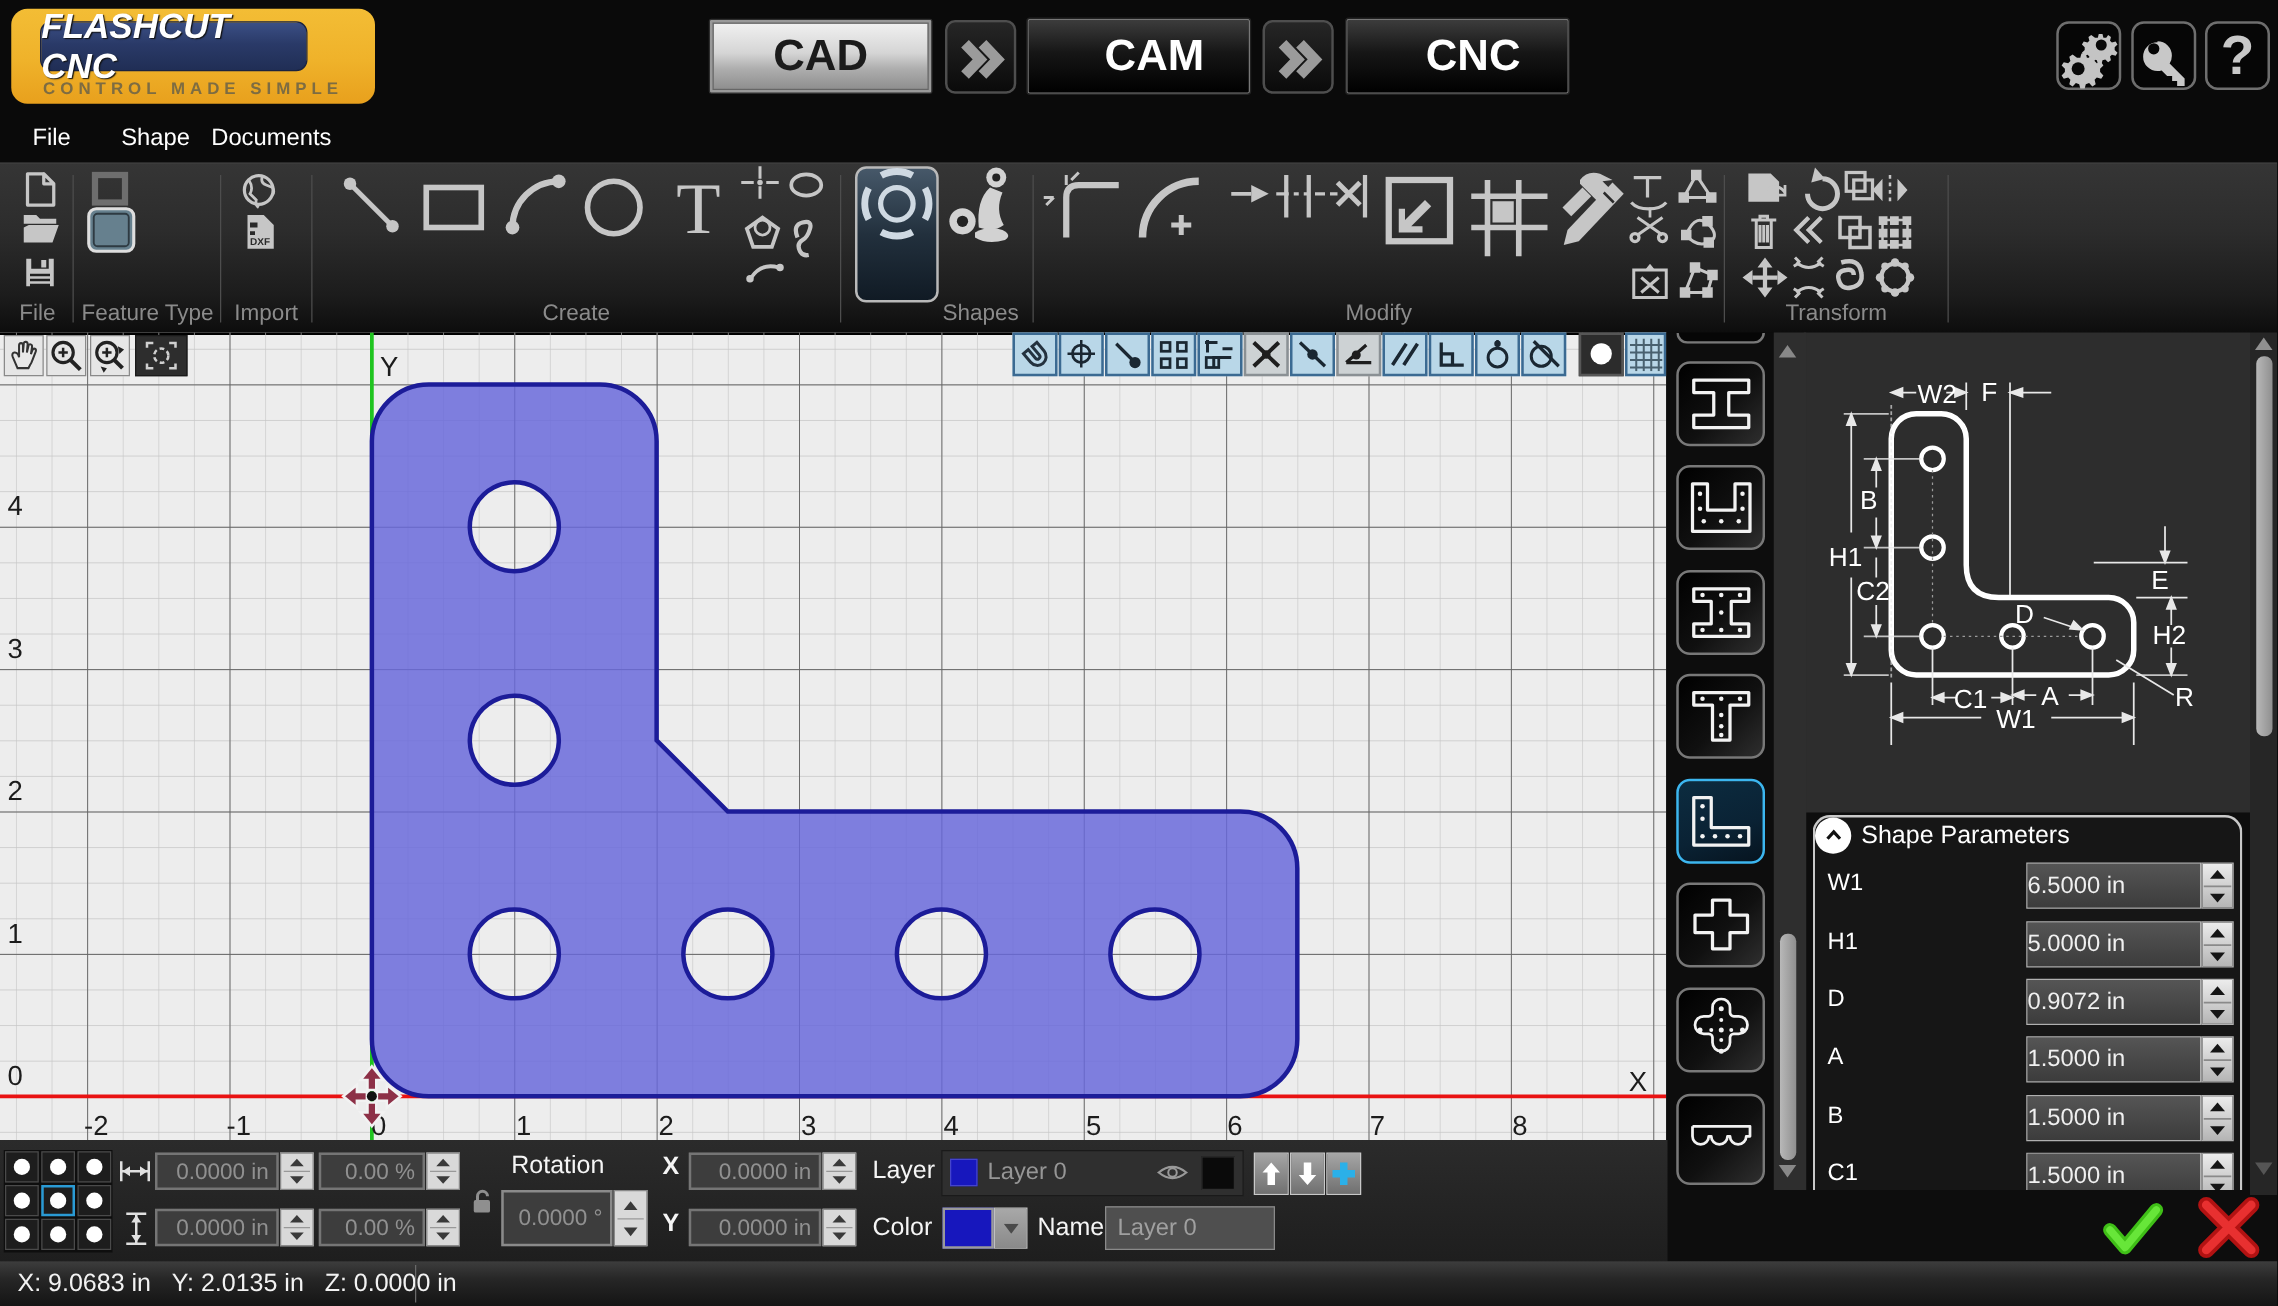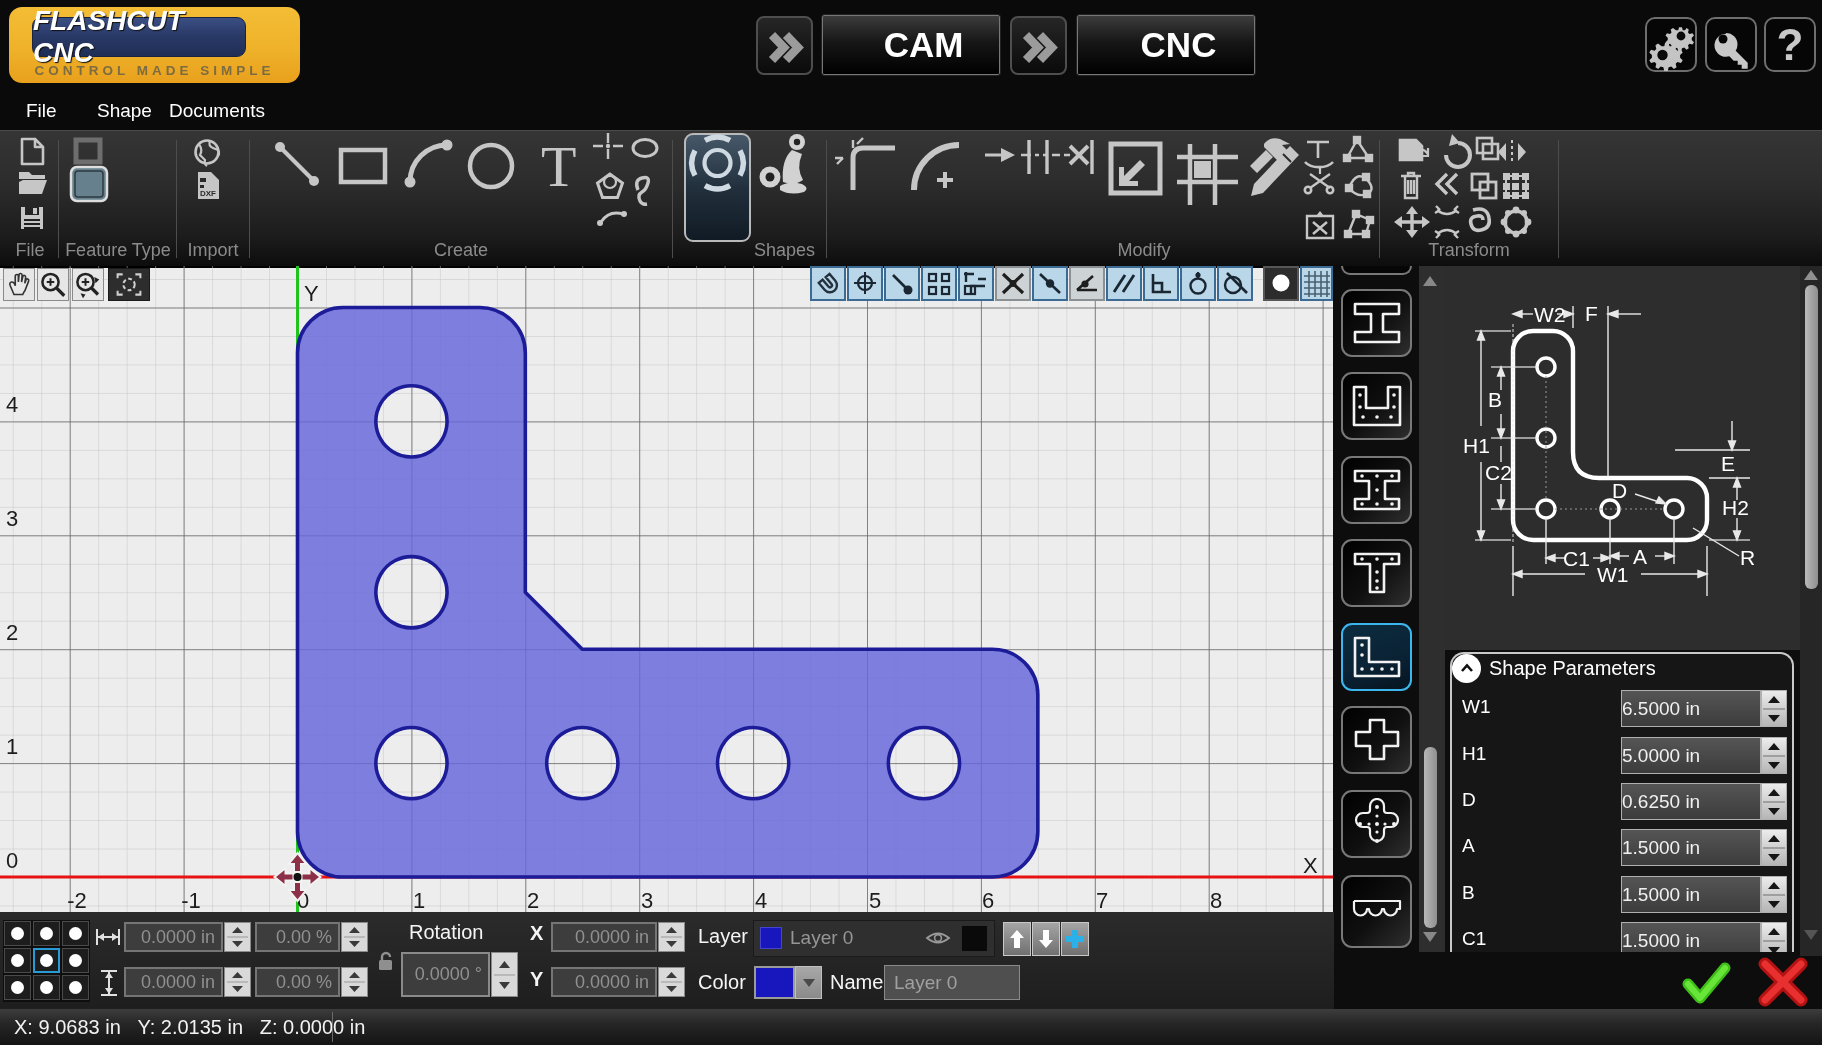--- a/index.html
+++ b/index.html
@@ -14,20 +14,23 @@
 
 <div class="abs" id="topbar" style="left:0;top:0;width:1822px;height:130px;background:#0a0a0a;"></div>
 
 <div class="abs" style="left:9px;top:7px;width:291px;height:76px;border-radius:13px;background:linear-gradient(180deg,#f3bd35 0%,#efb22a 55%,#e8a01d 100%);">
   <div class="abs" style="left:23px;top:10px;width:214px;height:40px;border-radius:9px;background:linear-gradient(180deg,#3b4f85 0%,#2a3a68 45%,#202e55 100%);border:1px solid #1a2340;display:flex;align-items:center;justify-content:center;">
     <span style="color:#fff;font-weight:bold;font-style:italic;font-size:28px;letter-spacing:0px;text-shadow:1px 1px 1px #111;">FLASHCUT CNC</span>
   </div>
   <div class="abs" style="left:0;top:56px;width:291px;text-align:center;color:#7d6c42;font-size:13.5px;font-weight:bold;letter-spacing:4px;">CONTROL MADE SIMPLE</div>
 </div>
 
+<div class="abs" style="left:567px;top:15px;width:179px;height:60px;border:1px solid #2e2e2e;background:#999;border-radius:2px;padding:2px;">
+ <div style="width:100%;height:100%;background:linear-gradient(180deg,#f0f0f0 0%,#d5d5d5 45%,#adadad 70%,#8f8f8f 100%);border:1px solid #666;display:flex;align-items:center;justify-content:center;font-size:35px;font-weight:bold;color:#1b1b1b;">CAD</div>
+</div>
 <div class="abs chevbtn" style="left:756px;top:16px;width:57px;height:59px;">
   <svg width="57" height="59">
         <path d="M14,17 L26,29.5 L14,42 M28,17 L40,29.5 L28,42" fill="none" stroke="#9b9b9b" stroke-width="8.5"></path>
       </svg>
 </div>
 <div class="abs camcnc" style="left:822px;top:15px;width:178px;height:60px;">CAM</div>
 <div class="abs chevbtn" style="left:1010px;top:16px;width:57px;height:59px;">
   <svg width="57" height="59">
         <path d="M14,17 L26,29.5 L14,42 M28,17 L40,29.5 L28,42" fill="none" stroke="#9b9b9b" stroke-width="8.5"></path>
       </svg>
@@ -74,21 +77,21 @@
 <div class="abs rsep" style="left:1379px;"></div>
 <div class="abs rsep" style="left:1558px;"></div>
 <style>.rsep{top:140px;width:1px;height:118px;background:#4d4d4d;}
 .rlabel{position:absolute;top:240px;color:#8b8b8b;font-size:18px;text-align:center;}</style>
 
 <div class="rlabel" style="left:2px;width:56px;">File</div>
 <div class="rlabel" style="left:60px;width:116px;">Feature Type</div>
 <div class="rlabel" style="left:177px;width:72px;">Import</div>
 <div class="rlabel" style="left:250px;width:422px;">Create</div>
 <div class="rlabel" style="left:708px;width:153px;">Shapes</div>
-<div class="rlabel" style="left:868px;width:552px;">Modify</div>
+<div class="rlabel" style="left:827px;width:552px;">Modify</div>
 <div class="rlabel" style="left:1380px;width:178px;">Transform</div>
 
 <div class="abs" id="ribbonicons" style="left:0;top:130px;width:1822px;height:136px;">
 <svg width="1822" height="136" viewBox="0 0 1822 136">
  <g fill="#c6c6c6" stroke="none">
 
   <path d="M22 9 h13 l8 8 v17 h-21 z M35 9 l0 8 8 0 z" fill="none" stroke="#c6c6c6" stroke-width="2.6" stroke-linejoin="round"></path>
   <path d="M19 42 h10 l3 3 h13 v4 h-26 z M19 52 l4 -2 h24 l-5 14 h-23 z"></path>
   <path d="M21 77 h22 v22 h-22 z M25 77 h14 v8 h-14 z M33 78 h4 v6 h-4 z M24 89 h16 v2 h-16 z M24 93 h16 v2 h-16 z M24 97 h16 v2 h-16 z" fill-rule="evenodd"></path>
 
@@ -698,21 +701,21 @@
       <div class="pspin">
         <svg width="24" height="35">
           <path d="M12 5 L18 12 H6 Z" fill="#151515"></path>
           <path d="M12 31 L18 24 H6 Z" fill="#151515"></path>
           <line x1="1" y1="18" x2="23" y2="18" stroke="#8a8a8a" stroke-width="1.4"></line>
         </svg>
       </div>
     </div>
 <div class="prow" style="top:783px;">
       <div class="plab">D</div>
-      <div class="pbox">0.6250 in</div>
+      <div class="pbox">0.9072 in</div>
       <div class="pspin">
         <svg width="24" height="35">
           <path d="M12 5 L18 12 H6 Z" fill="#151515"></path>
           <path d="M12 31 L18 24 H6 Z" fill="#151515"></path>
           <line x1="1" y1="18" x2="23" y2="18" stroke="#8a8a8a" stroke-width="1.4"></line>
         </svg>
       </div>
     </div>
 <div class="prow" style="top:829px;">
       <div class="plab">A</div>

